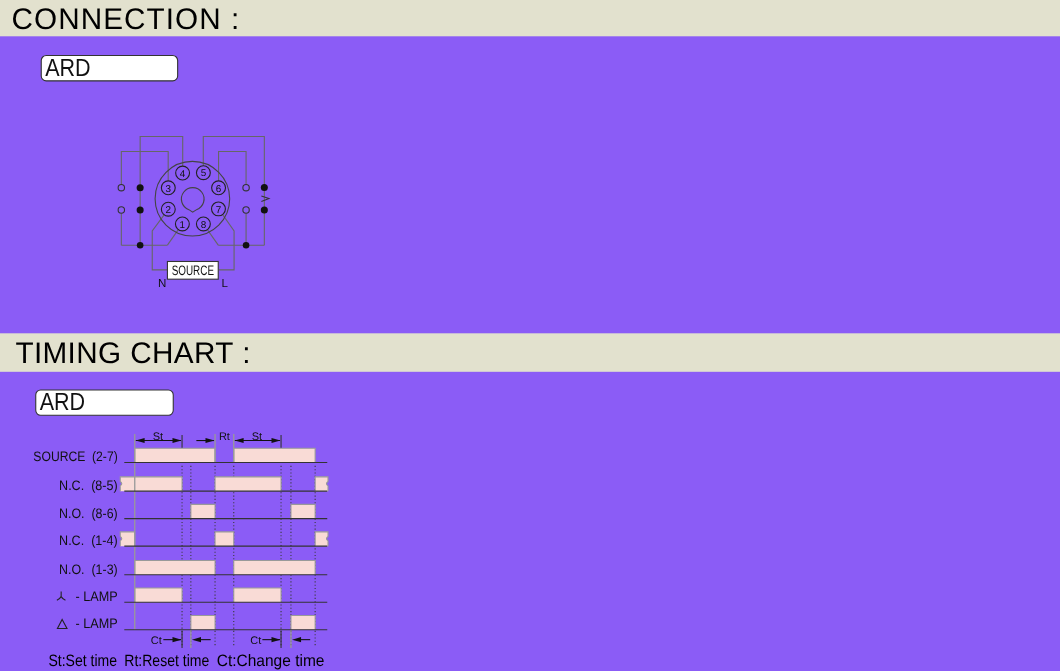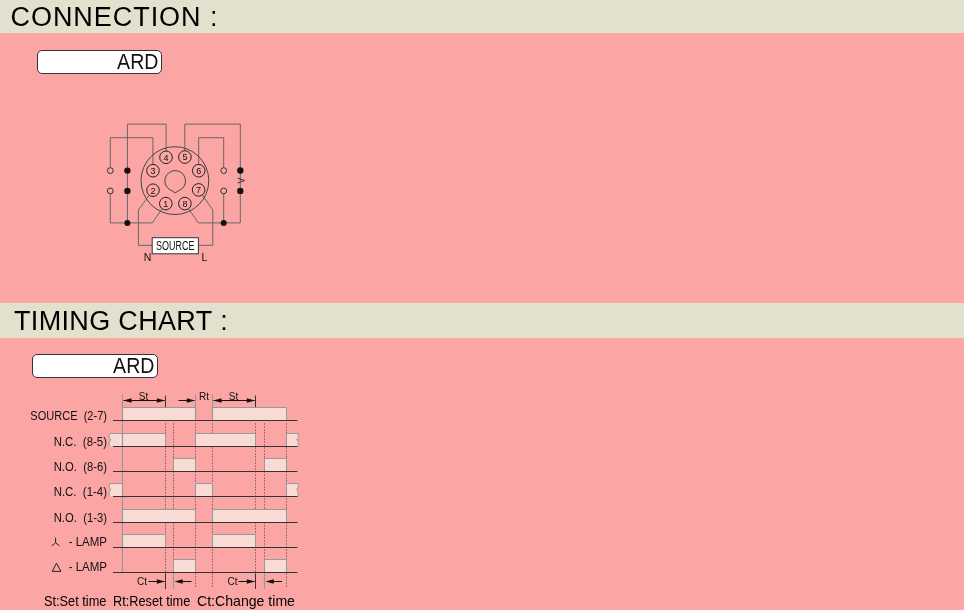--- a/index.html
+++ b/index.html
@@ -1,21 +1,21 @@
 <!DOCTYPE html>
 <html><head>
 <meta charset="utf-8">
 <style>
   html,body{margin:0;padding:0;background:#fff;}
-  #page{position:relative;width:964px;height:610px;overflow:hidden;background:#fca5a5;
+  #page{position:relative;width:964px;height:610px;overflow:hidden;background:#8b5cf6;
         font-family:"Liberation Sans",sans-serif;}
   .hdr{position:absolute;left:0;width:964px;background:#E2E1CE;color:#000;
        font-size:27px;}
   .ard{position:absolute;border:1.3px solid #333;border-radius:5px;background:#fff;
-       color:#111;display:flex;align-items:center;justify-content:flex-end;}
+       color:#111;display:flex;align-items:center;justify-content:flex-start;}
   .ard span{font-size:22.5px;transform:scaleX(0.87);}
   .cap{position:absolute;font-size:15px;color:#000;transform:scaleX(0.85);transform-origin:0 50%;}
 </style>
 </head>
 <body>
 <div id="page">
 
   <div class="hdr" style="top:0;height:33px;line-height:34px;padding-left:10.5px;letter-spacing:0.95px;">CONNECTION&nbsp;:</div>
 
   <div class="ard" style="left:36.6px;top:49.5px;width:123.5px;height:22.8px;">

